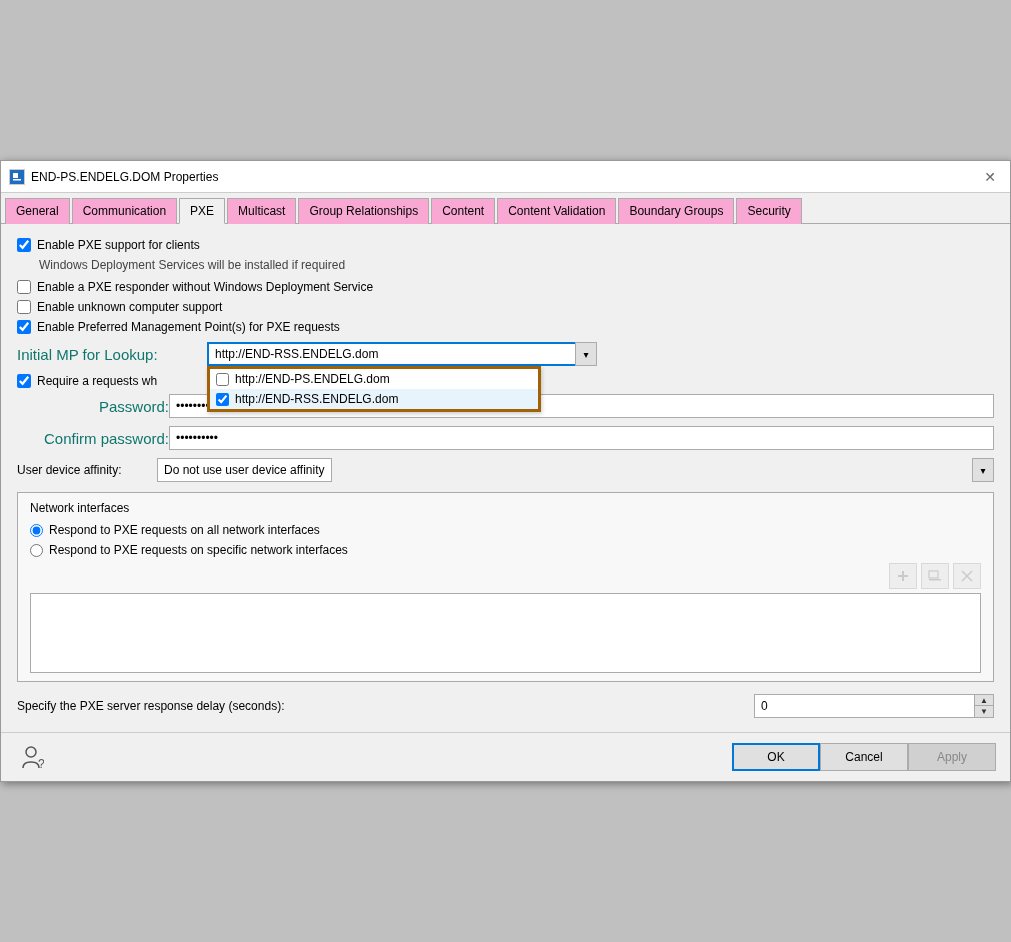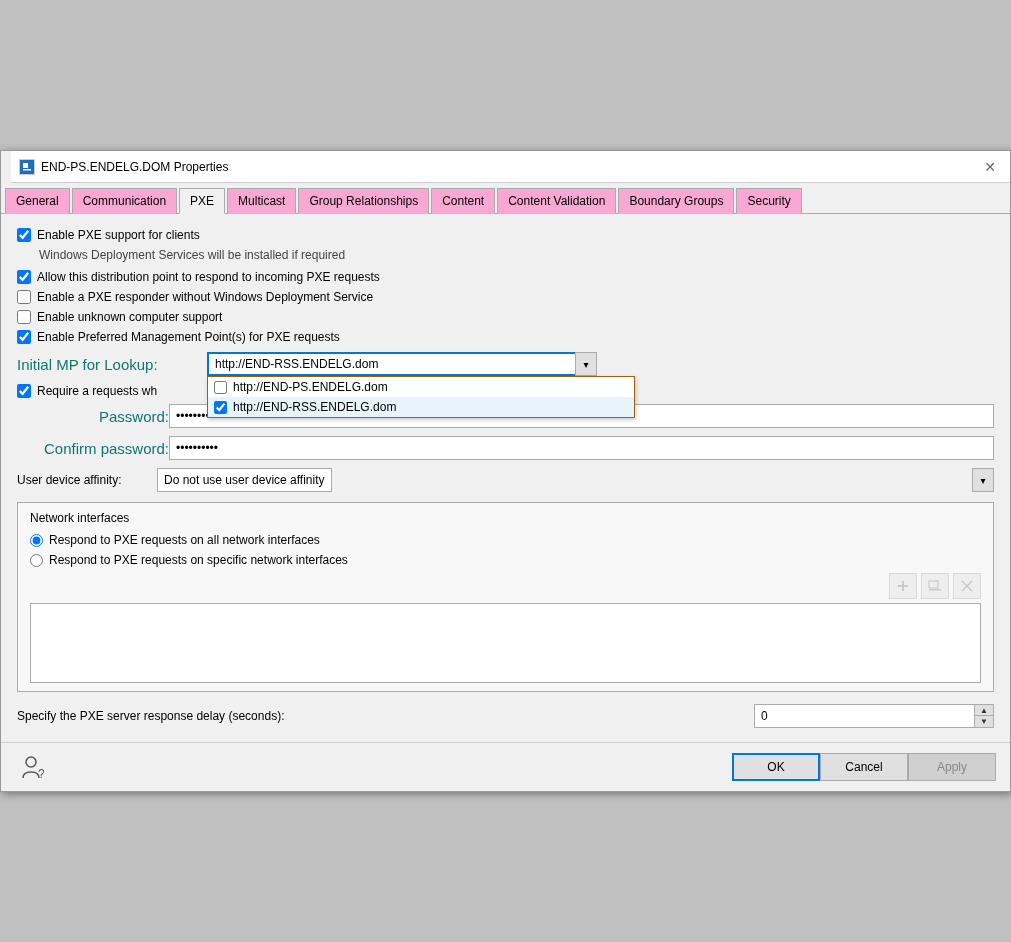--- a/index.html
+++ b/index.html
@@ -19,21 +19,20 @@
       box-shadow: 2px 2px 8px rgba(0,0,0,0.4);
     }
     .title-bar {
       background: #fff;
       border-bottom: 1px solid #ccc;
       padding: 6px 8px;
       display: flex;
       align-items: center;
       justify-content: space-between;
       height: 32px;
-      margin-left: 10px;
     }
     .title-bar-left {
       display: flex;
       align-items: center;
       gap: 6px;
     }
     .title-icon {
       width: 16px;
       height: 16px;
       background: #1e6dc0;
@@ -153,23 +152,23 @@
       display: flex;
       align-items: center;
       justify-content: center;
       pointer-events: none;
       font-size: 10px;
     }
     .dropdown-open-list {
       position: absolute;
       top: 24px;
       left: 0;
-      width: 428px;
-      background: #fff;
-      border: 1px solid #a16207;
+      width: 334px;
+      background: #fff;
+      border: 3px solid #a16207;
       z-index: 100;
       box-shadow: 1px 2px 4px rgba(0,0,0,0.2);
     }
     .dropdown-open-list .list-item {
       display: flex;
       align-items: center;
       padding: 3px 6px;
       gap: 6px;
       cursor: pointer;
       font-size: 12px;
@@ -389,24 +388,20 @@
   </div>
 
   <div class="content">
 
     <div class="checkbox-row">
       <input type="checkbox" checked="" style="">
       <span>Enable PXE support for clients</span>
     </div>
     <div class="indent-text">Windows Deployment Services will be installed if required</div>
 
-    <div class="checkbox-row">
-      <input type="checkbox" checked="" style="">
-      <span>Allow this distribution point to respond to incoming PXE requests</span>
-    </div>
 
     <div class="checkbox-row">
       <input type="checkbox" style="">
       <span>Enable a PXE responder without Windows Deployment Service</span>
     </div>
 
     <div class="checkbox-row">
       <input type="checkbox" style="">
       <span>Enable unknown computer support</span>
     </div>

